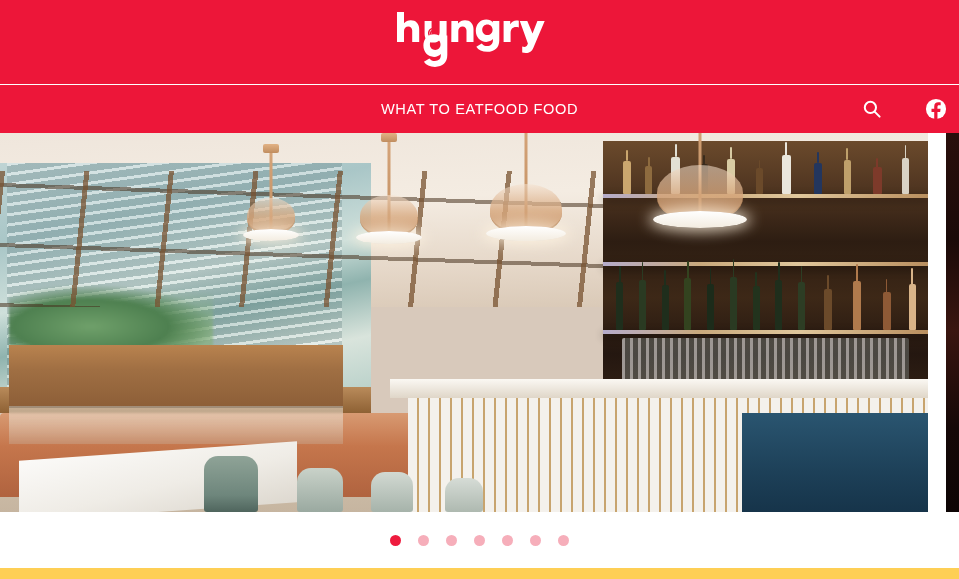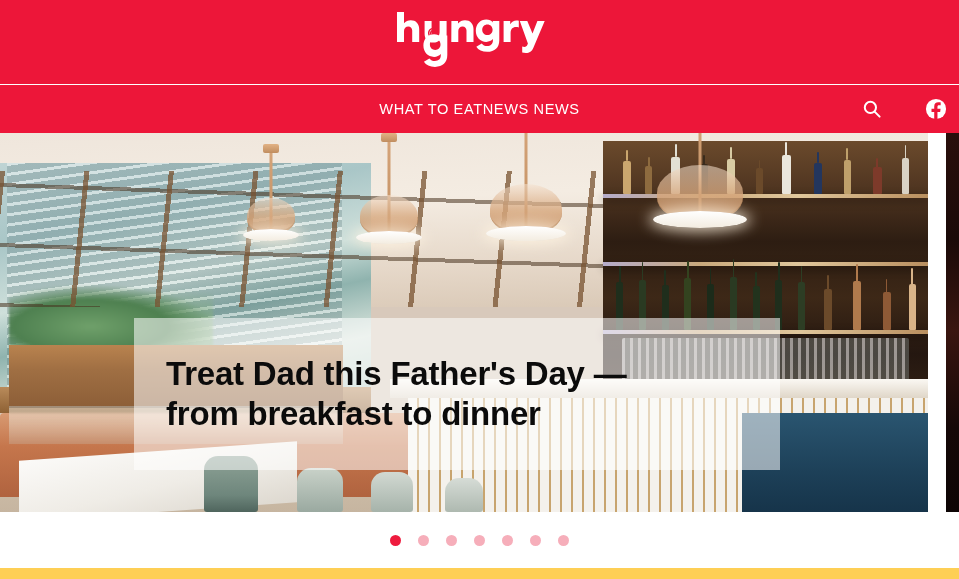--- a/index.html
+++ b/index.html
@@ -253,21 +253,21 @@
         </g>
       </svg>
       <span class="logo-text-hidden">hungry go where</span>
     </div>
     <div class="header-divider"></div>
   </header>
 
   <nav class="site-nav">
     <div class="nav-items">
       <a class="nav-link" href="#">WHAT TO EAT</a>
-      <a class="nav-link" href="#">NEWS NEWS</a>
+      <a class="nav-link" href="#">FOOD FOOD</a>
     </div>
     <div class="nav-right">
       <button class="icon-btn" aria-label="Search">
         <svg width="20" height="20" viewBox="0 0 20 20">
           <circle cx="8.4" cy="8.4" r="5.6" fill="none" stroke="#ffffff" stroke-width="2"></circle>
           <line x1="12.6" y1="12.6" x2="17.6" y2="17.6" stroke="#ffffff" stroke-width="2" stroke-linecap="round"></line>
         </svg>
       </button>
       <button class="icon-btn" aria-label="Facebook">
         <svg width="22" height="22" viewBox="0 0 24 24">
@@ -359,23 +359,20 @@
         <div class="scene-bar-front"></div>
         <div class="scene-bar-blue"></div>
         <div class="scene-table"></div>
         <div class="scene-chair" style="left:22%;width:54px;height:56px;"></div>
         <div class="scene-chair" style="left:32%;width:46px;height:44px;background:linear-gradient(180deg,#c9d2c9,#9aa9a0);"></div>
         <div class="scene-chair" style="left:40%;width:42px;height:40px;background:linear-gradient(180deg,#d2d9d2,#a6b3aa);"></div>
         <div class="scene-chair" style="left:48%;width:38px;height:34px;background:linear-gradient(180deg,#d6dcd6,#aeb9b0);"></div>
         <div class="scene-blur"></div>
       </div>
 
-      <div class="hero-caption">
-        <h1 class="hero-title">Treat Dad this Father's Day — from breakfast to dinner</h1>
-      </div>
     </div>
 
     <div class="slide-next">
       <div class="slide-next-inner"></div>
     </div>
   </section>
 
   <div class="dots">
     <span class="dot active"></span>
     <span class="dot"></span>

